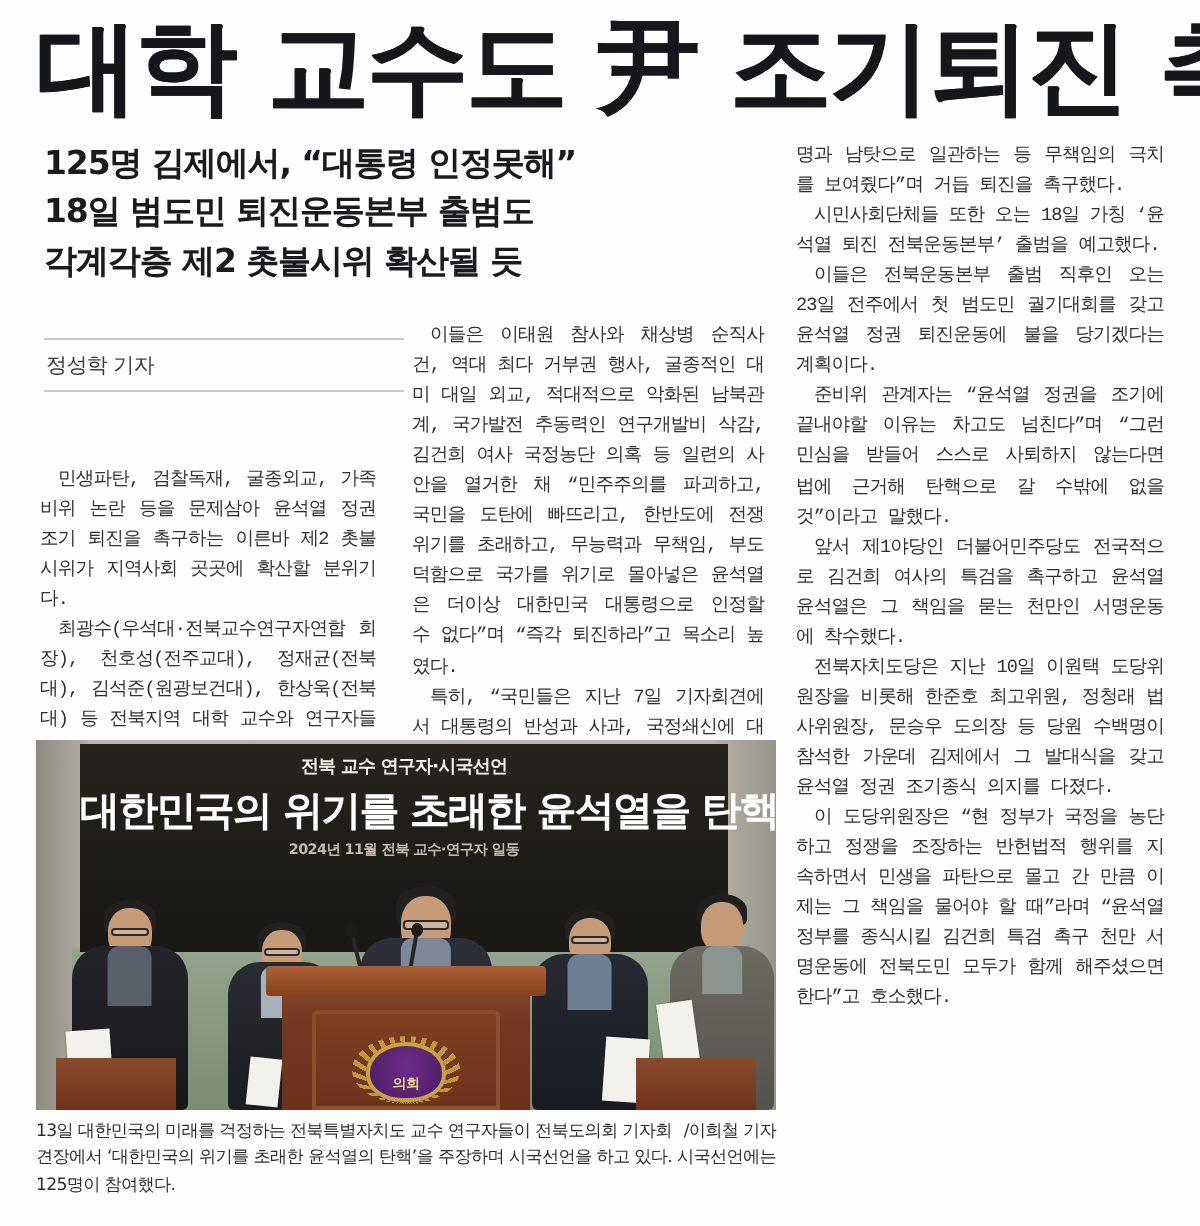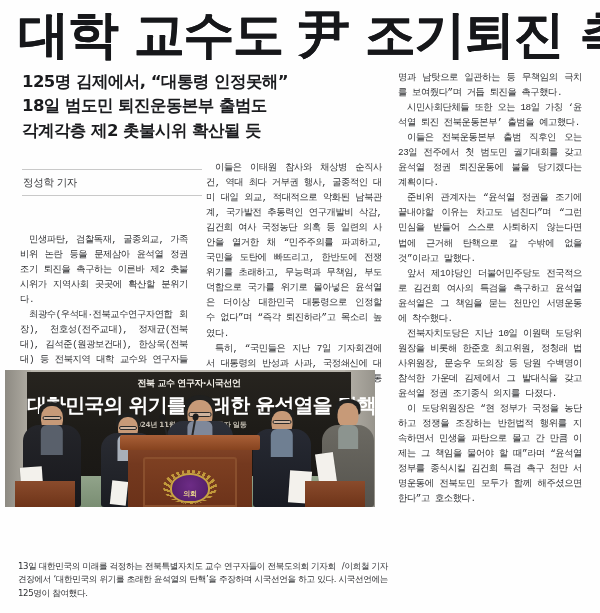--- a/index.html
+++ b/index.html
@@ -76,22 +76,22 @@
   .col p { margin: 0; text-indent: 9px; font-family: Liberation Mono, monospace; }
   .col p.noind { text-indent: 0; }
 
   #col1 { left: 20px;  top: 196px; width: 168px; margin-top: 36px; }
   #col2 { left: 206px; top: 160px; width: 176px; }
   #col3 { left: 398px; top: 70px;  width: 184px; }
 
   
   .photo {
     position: absolute;
-    left: 5px; top: 370px;
-    width: 370px; height: 137px;
+    left: 18px; top: 370px;
+    width: 370px; height: 185px;
     overflow: hidden;
     background: #2b2b2b;
   }
   
   .ph-wall {
     position: absolute; inset: 0;
     background:
       linear-gradient(180deg, #b9b5ac 0%, #a9a69d 18%, #9aa294 40%, #8f9a88 62%, #7d8a77 100%);
   }
   .ph-wall-left {

